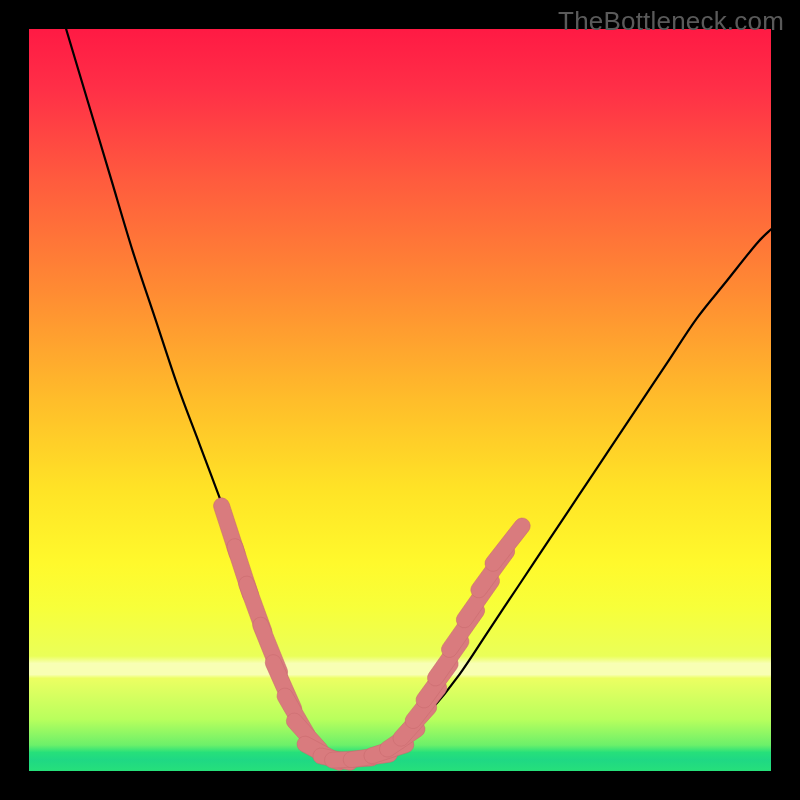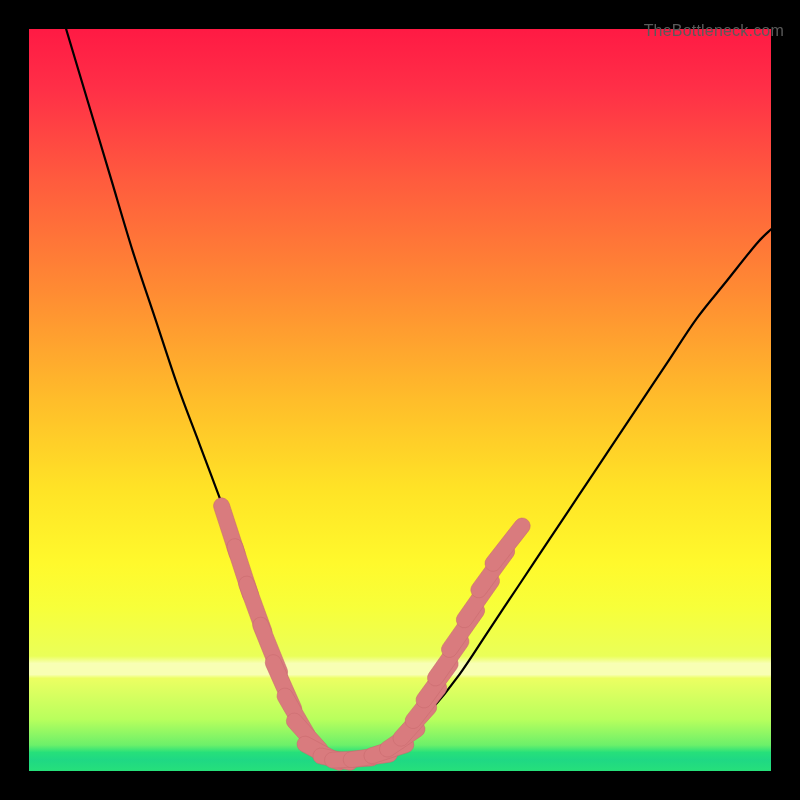--- a/index.html
+++ b/index.html
@@ -31,24 +31,24 @@
   }
   .curve-layer {
     position: absolute;
     top: 0;
     left: 0;
     width: 100%;
     height: 100%;
   }
   .watermark {
     position: absolute;
-    top: 22px;
+    top: 6px;
     right: 16px;
     color: #5a5a5a;
-    font-size: 16px;
+    font-size: 26px;
     font-family: Arial, sans-serif;
     letter-spacing: 0.2px;
   }
 </style>
 </head>
 <body>
 
 <div class="chart-container">
   <div class="plot-area">
     <svg class="gradient-bg" viewBox="0 0 742 742" preserveAspectRatio="none">

